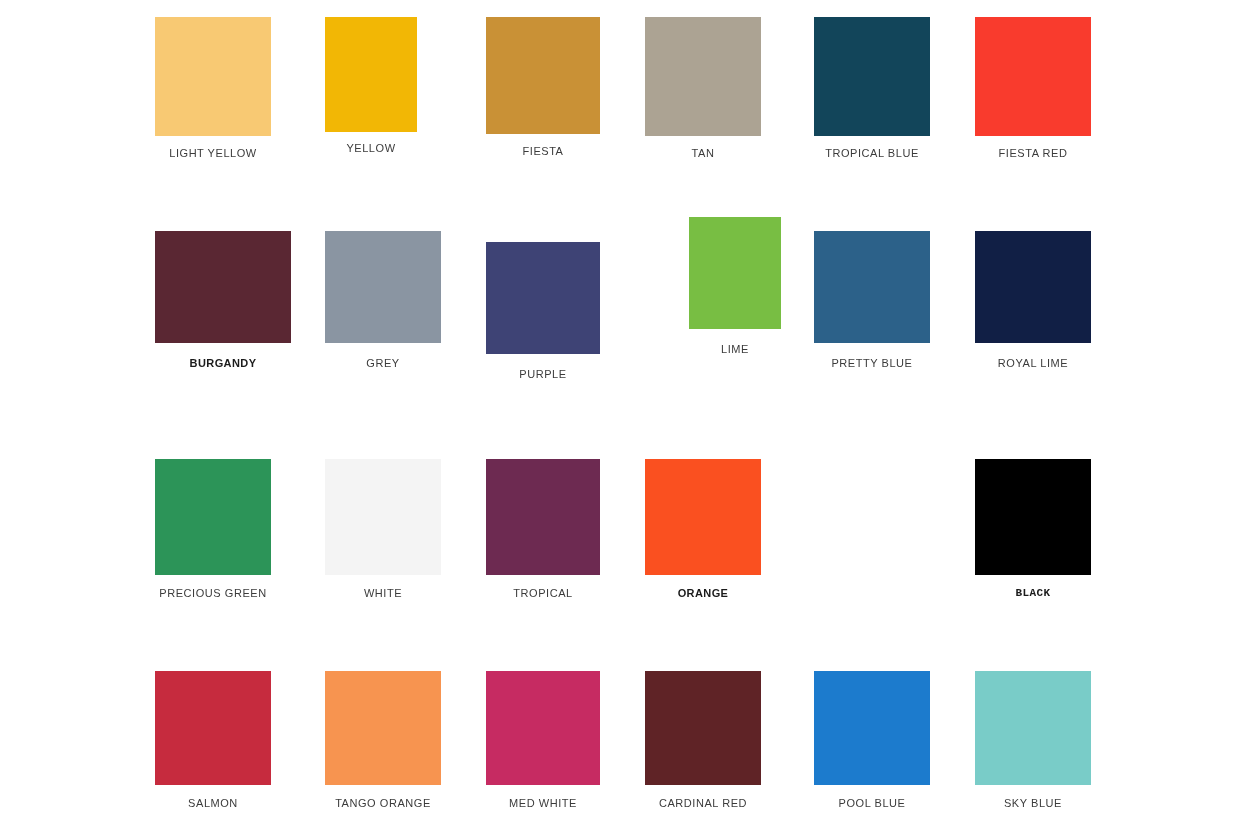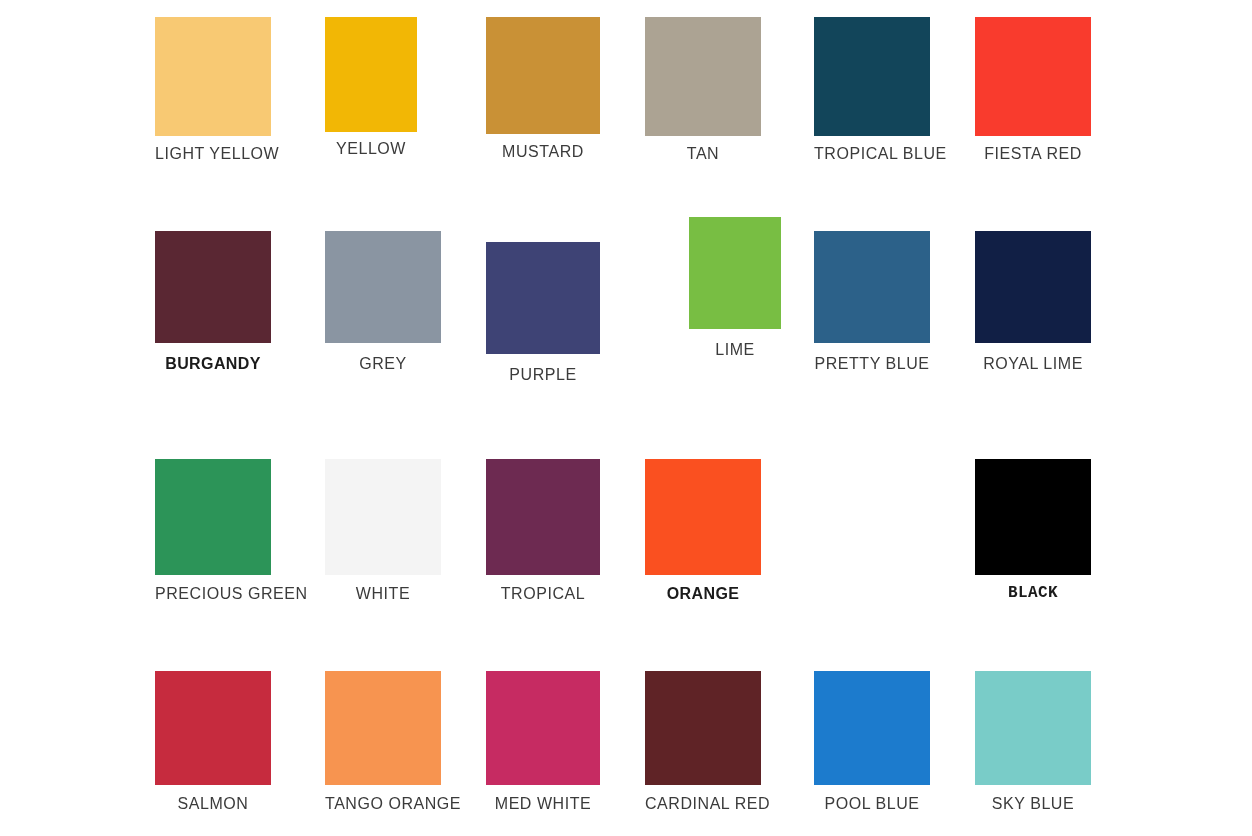--- a/index.html
+++ b/index.html
@@ -27,21 +27,21 @@
   .swatch-chip {
     display: block;
     width: 100%;
     box-sizing: border-box;
   }
   .swatch-label {
     display: block;
     width: 100%;
     text-align: center;
     font-family: "Liberation Sans", sans-serif;
-    font-size: 16px;
+    font-size: 11px;
     letter-spacing: 0.55px;
     color: #3b3b3b;
     white-space: nowrap;
     line-height: 13px;
   }
   .swatch-label.bold {
     font-weight: 700;
     color: #1b1b1b;
     letter-spacing: 0.4px;
   }
@@ -53,35 +53,35 @@
     <div class="swatch-cell" style="left: 155px; top: 17px; width: 116px;">
       <div class="swatch-chip" title="LIGHT YELLOW" style="height: 119px; background: rgb(248, 201, 115);"></div>
       <div class="swatch-label" style="position: absolute; left: 0px; top: 130px; color: rgb(59, 59, 59);">LIGHT YELLOW</div>
     </div>
     <div class="swatch-cell" style="left: 325px; top: 17px; width: 92px;">
       <div class="swatch-chip" title="YELLOW" style="height: 115px; background: rgb(242, 183, 5);"></div>
       <div class="swatch-label" style="position: absolute; left: 0px; top: 125px; color: rgb(59, 59, 59);">YELLOW</div>
     </div>
     <div class="swatch-cell" style="left: 486px; top: 17px; width: 114px;">
       <div class="swatch-chip" title="MUSTARD" style="height: 117px; background: rgb(201, 145, 54);"></div>
-      <div class="swatch-label" style="position: absolute; left: 0px; top: 128px; color: rgb(59, 59, 59);">MUSTARD</div>
+      <div class="swatch-label" style="position: absolute; left: 0px; top: 128px; color: rgb(59, 59, 59);">FIESTA</div>
     </div>
     <div class="swatch-cell" style="left: 645px; top: 17px; width: 116px;">
       <div class="swatch-chip" title="TAN" style="height: 119px; background: rgb(172, 163, 147);"></div>
       <div class="swatch-label" style="position: absolute; left: 0px; top: 130px; color: rgb(59, 59, 59);">TAN</div>
     </div>
     <div class="swatch-cell" style="left: 814px; top: 17px; width: 116px;">
       <div class="swatch-chip" title="TROPICAL BLUE" style="height: 119px; background: rgb(18, 69, 90);"></div>
       <div class="swatch-label" style="position: absolute; left: 0px; top: 130px; color: rgb(59, 59, 59);">TROPICAL BLUE</div>
     </div>
     <div class="swatch-cell" style="left: 975px; top: 17px; width: 116px;">
       <div class="swatch-chip" title="FIESTA RED" style="height: 119px; background: rgb(249, 59, 45);"></div>
       <div class="swatch-label" style="position: absolute; left: 0px; top: 130px; color: rgb(59, 59, 59);">FIESTA RED</div>
     </div>
-    <div class="swatch-cell" style="left: 155px; top: 231px; width: 116px;">
+    <div class="swatch-cell" style="left: 155px; top: 231px; width: 136px;">
       <div class="swatch-chip" title="BURGANDY" style="height: 112px; background: rgb(90, 39, 51);"></div>
       <div class="swatch-label bold" style="position: absolute; left: 0px; top: 126px;">BURGANDY</div>
     </div>
     <div class="swatch-cell" style="left: 325px; top: 231px; width: 116px;">
       <div class="swatch-chip" title="GREY" style="height: 112px; background: rgb(138, 149, 162);"></div>
       <div class="swatch-label" style="position: absolute; left: 0px; top: 126px; color: rgb(59, 59, 59);">GREY</div>
     </div>
     <div class="swatch-cell" style="left: 486px; top: 242px; width: 114px;">
       <div class="swatch-chip" title="PURPLE" style="height: 112px; background: rgb(62, 67, 117);"></div>
       <div class="swatch-label" style="position: absolute; left: 0px; top: 126px; color: rgb(59, 59, 59);">PURPLE</div>

